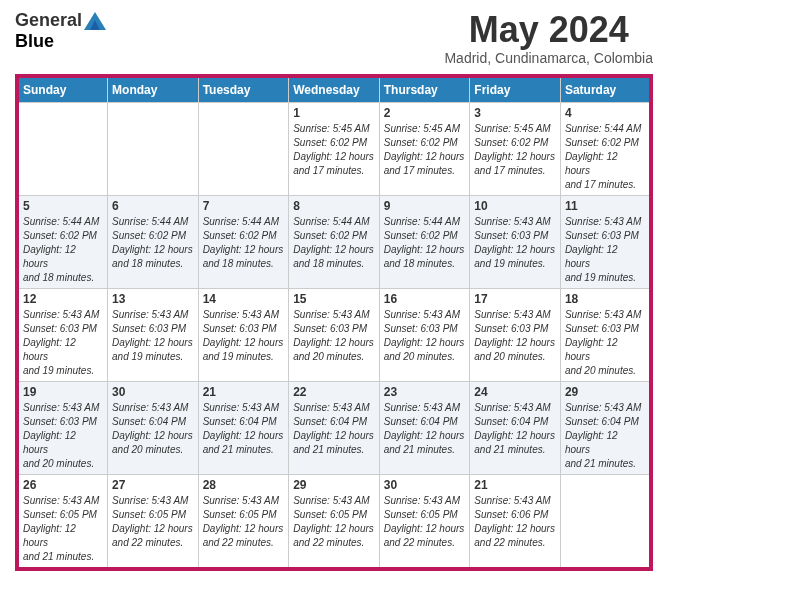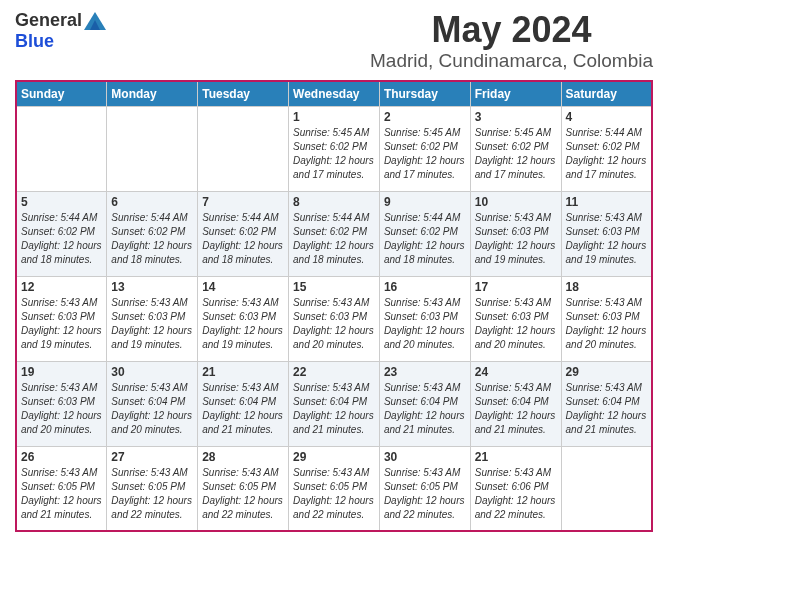--- a/index.html
+++ b/index.html
@@ -29,44 +29,44 @@
       align-items: center;
     }
     .logo-general {
       font-size: 18px;
       font-weight: bold;
       color: #333;
     }
     .logo-blue {
       font-size: 18px;
       font-weight: bold;
-      color: #1d4ed8;
+      color: #000000;
     }
     .logo-icon {
       width: 22px;
       height: 18px;
       margin-left: 2px;
     }
     .title-section {
       text-align: center;
     }
     .month-year {
       font-size: 36px;
       font-weight: bold;
       color: #333;
       line-height: 1.1;
     }
     .location {
-      font-size: 19px;
+      font-size: 14px;
       color: #555;
     }
     .calendar {
       width: 100%;
       border-collapse: collapse;
-      border: 2px solid #be185d;
+      border: 4px solid #be185d;
     }
     .calendar th {
       background-color: #2980b9;
       color: white;
       font-size: 12px;
       font-weight: bold;
       padding: 5px 4px;
       text-align: left;
       border: 1px solid #ccc;
     }

